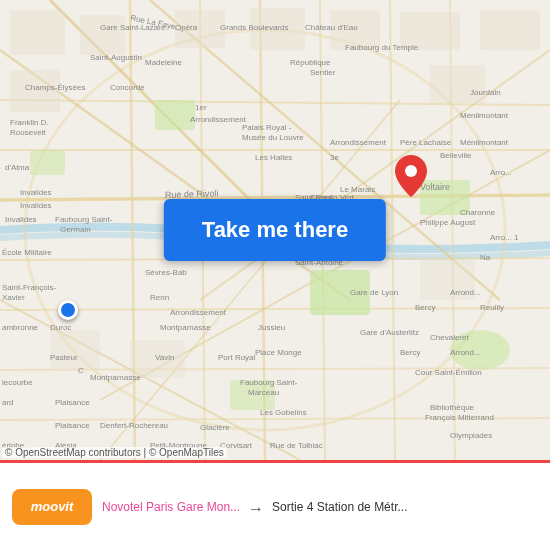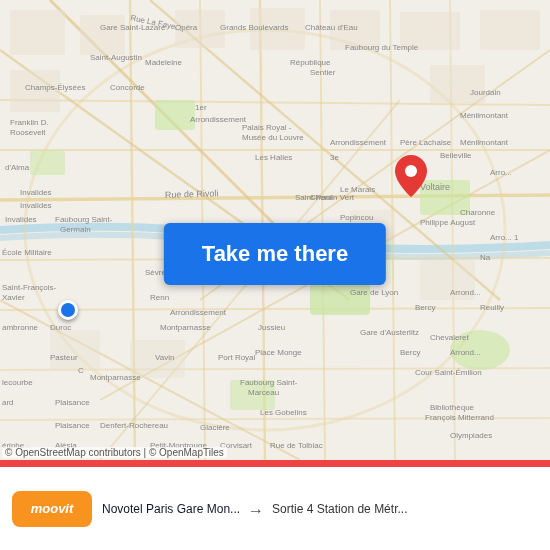--- a/index.html
+++ b/index.html
@@ -36,21 +36,20 @@
       color: white;
       border: none;
       border-radius: 6px;
       padding: 18px 38px;
       font-size: 22px;
       font-weight: bold;
       cursor: pointer;
       white-space: nowrap;
       box-shadow: 0 2px 8px rgba(0,0,0,0.3);
       z-index: 10;
-      margin-top: 24px;
     }
 
     #origin-marker {
       position: absolute;
       width: 20px;
       height: 20px;
       background: #1a73e8;
       border-radius: 50%;
       border: 3px solid white;
       box-shadow: 0 2px 4px rgba(0,0,0,0.4);
@@ -79,21 +78,21 @@
       color: #555;
       background: rgba(255,255,255,0.7);
       padding: 0 3px;
       z-index: 6;
     }
 
     #bottom-bar {
       width: 550px;
       height: 90px;
       background: white;
-      border-top: 7px solid #ef4444;
+      border-top: 3px solid #ef4444;
       display: flex;
       align-items: center;
       padding: 0 12px;
       gap: 10px;
     }
 
     #moovit-logo {
       width: 80px;
       height: 36px;
       background: #f7931e;
@@ -114,21 +113,21 @@
     #route-info {
       flex: 1;
       display: flex;
       align-items: center;
       gap: 8px;
       min-width: 0;
     }
 
     #origin-text {
       font-size: 12px;
-      color: #0f172a;
+      color: #ec4899;
       font-weight: 500;
       overflow: hidden;
       text-overflow: ellipsis;
       white-space: nowrap;
       max-width: 170px;
     }
 
     #arrow-icon {
       font-size: 16px;
       color: #555;

